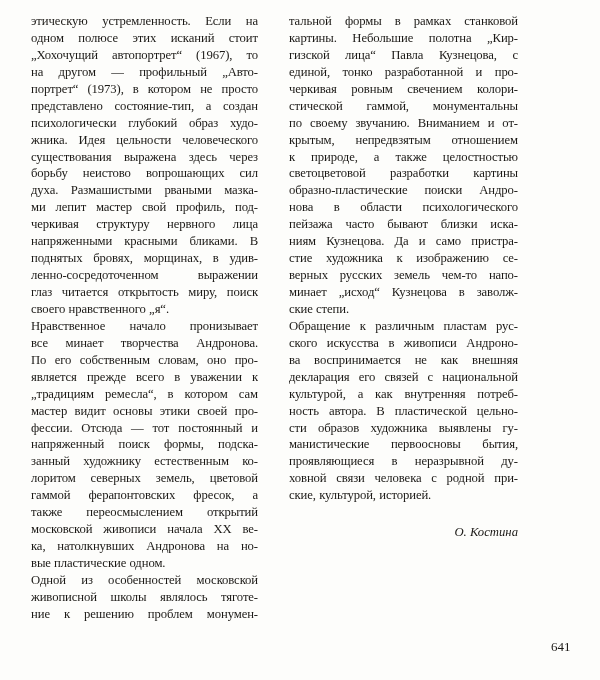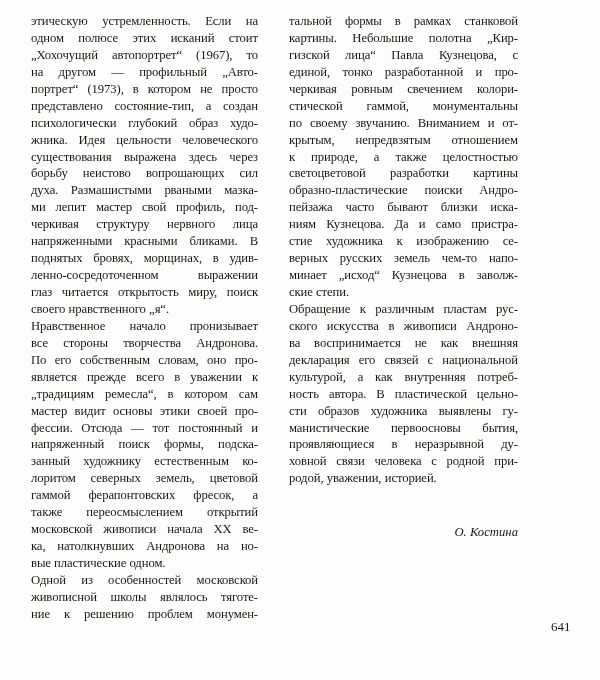--- a/index.html
+++ b/index.html
@@ -53,21 +53,21 @@
     height: 17px;
     line-height: 17px;
     text-align: right;
     font-style: italic;
     font-size: 12.7px;
     padding-right: 2px;
   }
   .page-number {
     position: absolute;
     left: 551px;
-    top: 619px;
+    top: 639px;
     font-size: 13px;
     line-height: 16px;
   }
 </style>
 </head>
 <body>
 
 <div class="page">
   <div class="column column-left">
       <div class="paragraph">
@@ -85,21 +85,21 @@
         <div class="line">ми лепит мастер свой профиль, под-</div>
         <div class="line">черкивая структуру нервного лица</div>
         <div class="line">напряженными красными бликами. В</div>
         <div class="line">поднятых бровях, морщинах, в удив-</div>
         <div class="line">ленно-сосредоточенном выражении</div>
         <div class="line">глаз читается открытость миру, поиск</div>
         <div class="line para-end">своего нравственного „я“.</div>
       </div>
       <div class="paragraph">
         <div class="line">Нравственное начало пронизывает</div>
-        <div class="line">все стороны творчества Андронова.</div>
+        <div class="line">все минает творчества Андронова.</div>
         <div class="line">По его собственным словам, оно про-</div>
         <div class="line">является прежде всего в уважении к</div>
         <div class="line">„традициям ремесла“, в котором сам</div>
         <div class="line">мастер видит основы этики своей про-</div>
         <div class="line">фессии. Отсюда — тот постоянный и</div>
         <div class="line">напряженный поиск формы, подска-</div>
         <div class="line">занный художнику естественным ко-</div>
         <div class="line">лоритом северных земель, цветовой</div>
         <div class="line">гаммой ферапонтовских фресок, а</div>
         <div class="line">также переосмыслением открытий</div>
@@ -120,36 +120,37 @@
         <div class="line">картины. Небольшие полотна „Кир-</div>
         <div class="line">гизской лица“ Павла Кузнецова, с</div>
         <div class="line">единой, тонко разработанной и про-</div>
         <div class="line">черкивая ровным свечением колори-</div>
         <div class="line">стической гаммой, монументальны</div>
         <div class="line">по своему звучанию. Вниманием и от-</div>
         <div class="line">крытым, непредвзятым отношением</div>
         <div class="line">к природе, а также целостностью</div>
         <div class="line">светоцветовой разработки картины</div>
         <div class="line">образно-пластические поиски Андро-</div>
+        <div class="line">нова в области психологического</div>
         <div class="line">пейзажа часто бывают близки иска-</div>
         <div class="line">ниям Кузнецова. Да и само пристра-</div>
         <div class="line">стие художника к изображению се-</div>
         <div class="line">верных русских земель чем-то напо-</div>
         <div class="line">минает „исход“ Кузнецова в заволж-</div>
         <div class="line para-end">ские степи.</div>
       </div>
       <div class="paragraph">
         <div class="line">Обращение к различным пластам рус-</div>
         <div class="line">ского искусства в живописи Андроно-</div>
         <div class="line">ва воспринимается не как внешняя</div>
         <div class="line">декларация его связей с национальной</div>
         <div class="line">культурой, а как внутренняя потреб-</div>
         <div class="line">ность автора. В пластической цельно-</div>
         <div class="line">сти образов художника выявлены гу-</div>
         <div class="line">манистические первоосновы бытия,</div>
         <div class="line">проявляющиеся в неразрывной ду-</div>
         <div class="line">ховной связи человека с родной при-</div>
-        <div class="line para-end">родой, уважении, историей.</div>
+        <div class="line para-end">ские, культурой, историей.</div>
       </div>
     </div>
   <div class="signature" id="signature-slot" style="position: absolute; left: 289px; width: 229px; top: 514.188px;">О. Костина</div>
   <div class="page-number">641</div>
 </div>
 
 </body></html>

